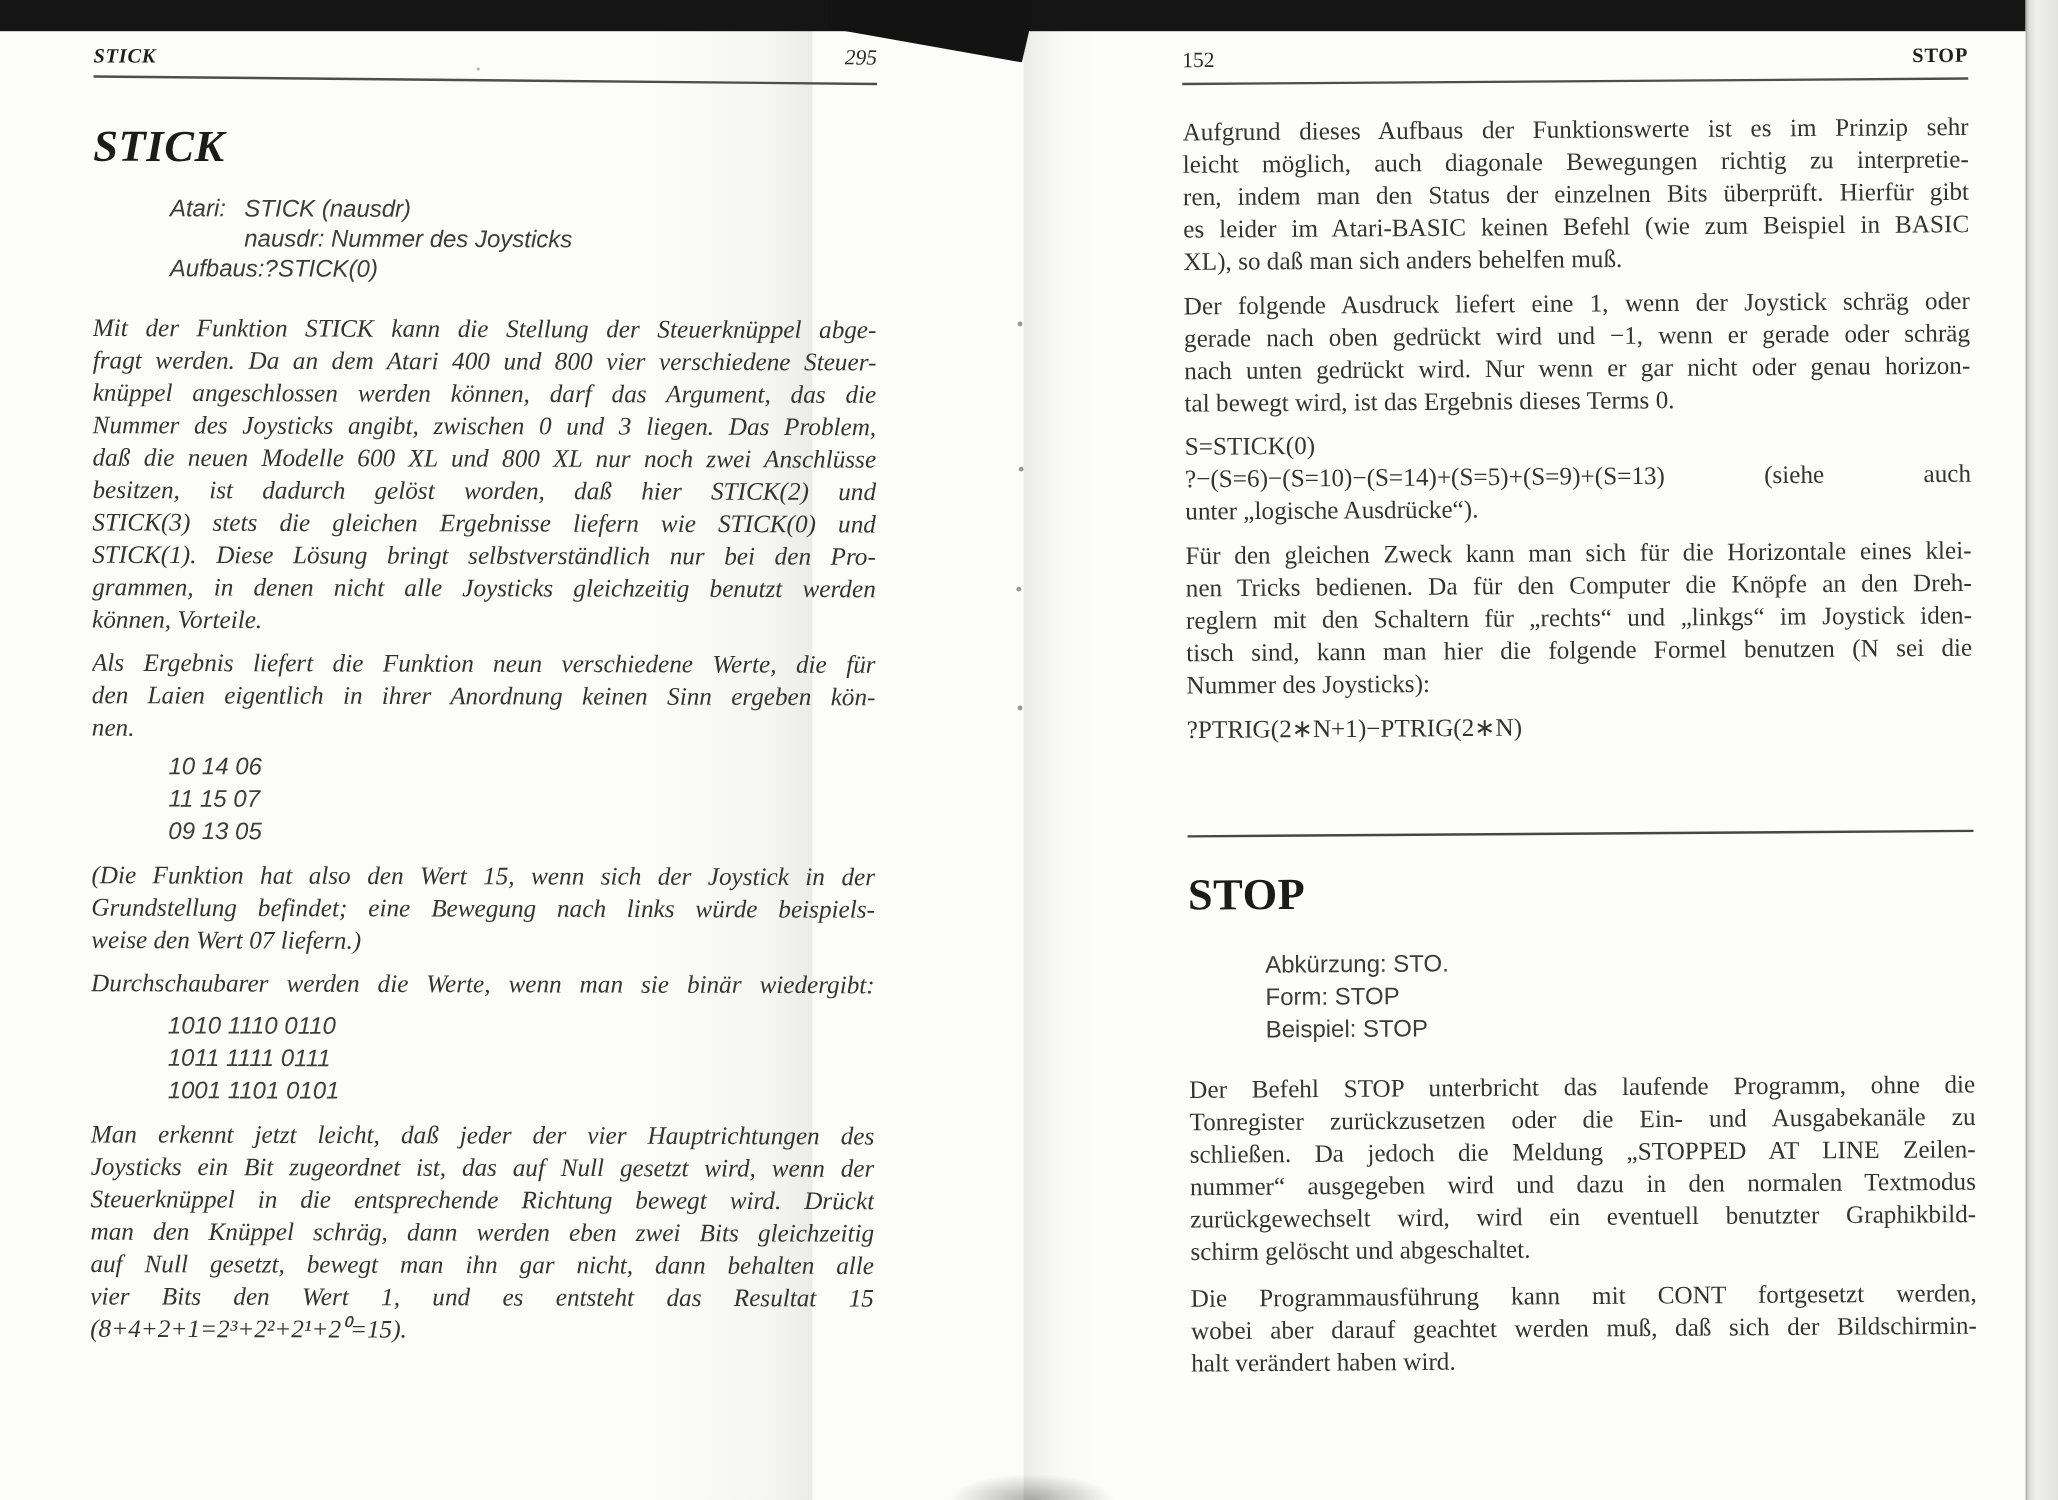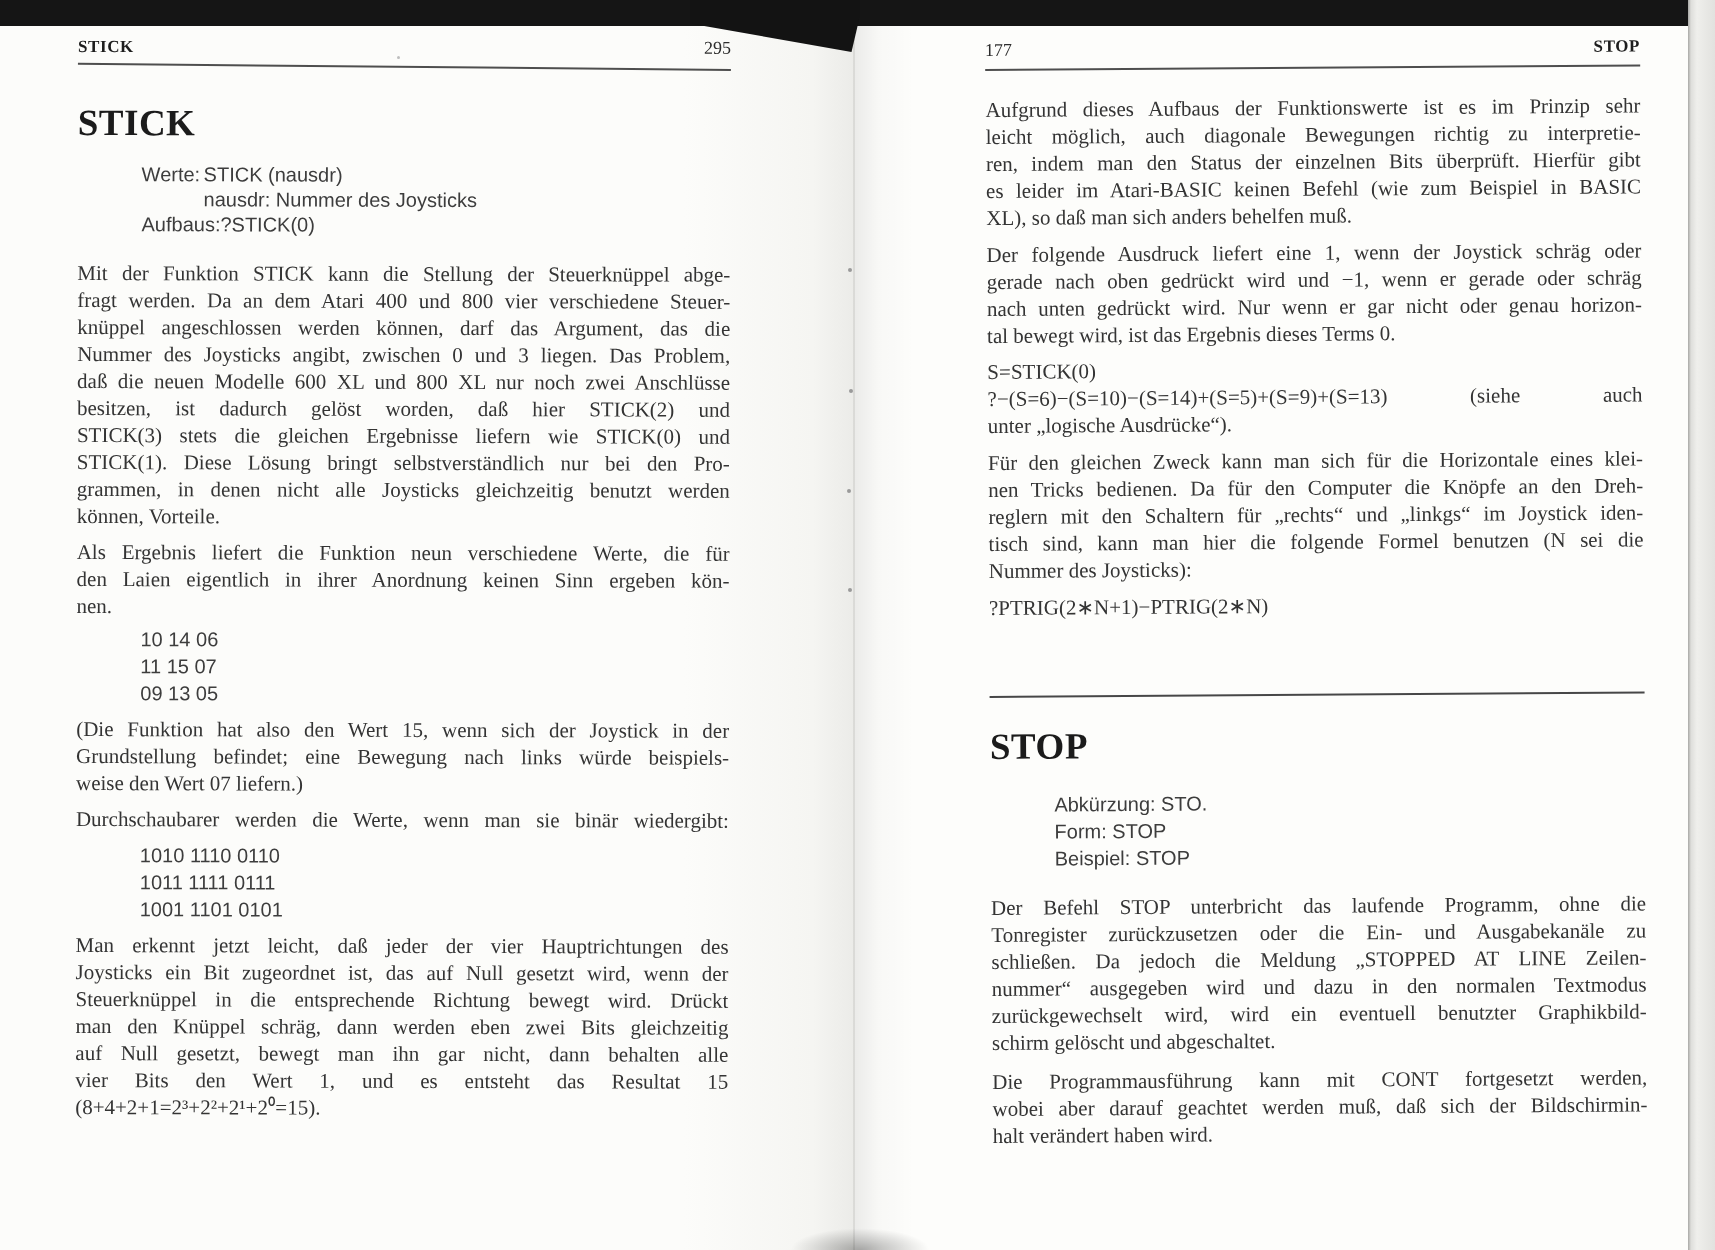--- a/index.html
+++ b/index.html
@@ -1,20 +1,20 @@
 <!DOCTYPE html>
 <html><head>
 <meta charset="utf-8">
 <style>
   html,body{margin:0;padding:0;background:#0e0e0e;}
   .stage{position:relative;width:1715px;height:1250px;overflow:hidden;background:#fcfcfa;
          font-family:"Liberation Serif", serif;}
   
-  .page-left{position:absolute;left:0;top:0;width:855px;height:1250px;
-    background:linear-gradient(90deg,#fcfcfa 0%,#fcfcfa 80%,#f5f5f2 95%,#ebebe8 100%);}
+  .page-left{position:absolute;left:0;top:0;width:677px;height:1250px;
+    background:linear-gradient(90deg,#fcfcfa 0%,#fcfcfa 80%,#f5f5f2 95%,#ebebe8 100%);font-style:italic;}
   .page-right{position:absolute;left:855px;top:0;width:833px;height:1250px;
     background:linear-gradient(90deg,#ececdf00 0%,#fdfdfb 0%,#fdfdfb 100%);}
   .page-right-shade{position:absolute;left:855px;top:0;width:60px;height:1250px;
     background:linear-gradient(90deg,rgba(0,0,0,0.07),rgba(0,0,0,0.02) 40%,rgba(0,0,0,0) 100%);}
   .crease{position:absolute;left:853px;top:0;width:2px;height:1250px;background:rgba(0,0,0,0.07);}
   .fold-bottom{position:absolute;left:790px;top:1228px;width:140px;height:22px;
     background:radial-gradient(ellipse at 50% 100%,rgba(0,0,0,0.30),rgba(0,0,0,0) 70%);}
   
   .top-strip{position:absolute;left:0;top:0;width:1688px;height:26px;background:#151515;}
   .spine-notch{position:absolute;left:690px;top:0;width:170px;height:52px;background:#131313;
@@ -81,21 +81,21 @@
     <div class="content content-left">
       <div class="page-head">
         <span class="running-head">STICK</span>
         <span class="pagenum">295</span>
       </div>
       <div class="head-rule left-tilt"></div>
       <div id="leftBlocks">
           <div class="block sec-title">STICK</div>
           <div class="block form">
             <div class="form-row">
-              <span class="form-label">Werte:</span>
+              <span class="form-label">Atari:</span>
               <span class="form-value">STICK (nausdr)</span>
             </div>
             <div class="form-row">
               <span class="form-label"></span>
               <span class="form-value">nausdr: Nummer des Joysticks</span>
             </div>
             <div class="form-row">
               <span class="form-label">Aufbaus:</span>
               <span class="form-value">?STICK(0)</span>
             </div>
@@ -144,21 +144,21 @@
             <div class="line j">vier Bits den Wert 1, und es entsteht das Resultat 15</div>
             <div class="line">(8+4+2+1=2³+2²+2¹+2⁰=15).</div>
           </div>
         </div>
     </div>
   </div>
 
   <div class="page-right">
     <div class="content content-right">
       <div class="page-head">
-        <span class="pagenum">177</span>
+        <span class="pagenum">152</span>
         <span class="running-head">STOP</span>
       </div>
       <div class="head-rule"></div>
       <div id="rightBlocks">
           <div class="block para">
             <div class="line j">Aufgrund dieses Aufbaus der Funktionswerte ist es im Prinzip sehr</div>
             <div class="line j">leicht möglich, auch diagonale Bewegungen richtig zu interpretie-</div>
             <div class="line j">ren, indem man den Status der einzelnen Bits überprüft. Hierfür gibt</div>
             <div class="line j">es leider im Atari-BASIC keinen Befehl (wie zum Beispiel in BASIC</div>
             <div class="line">XL), so daß man sich anders behelfen muß.</div>

